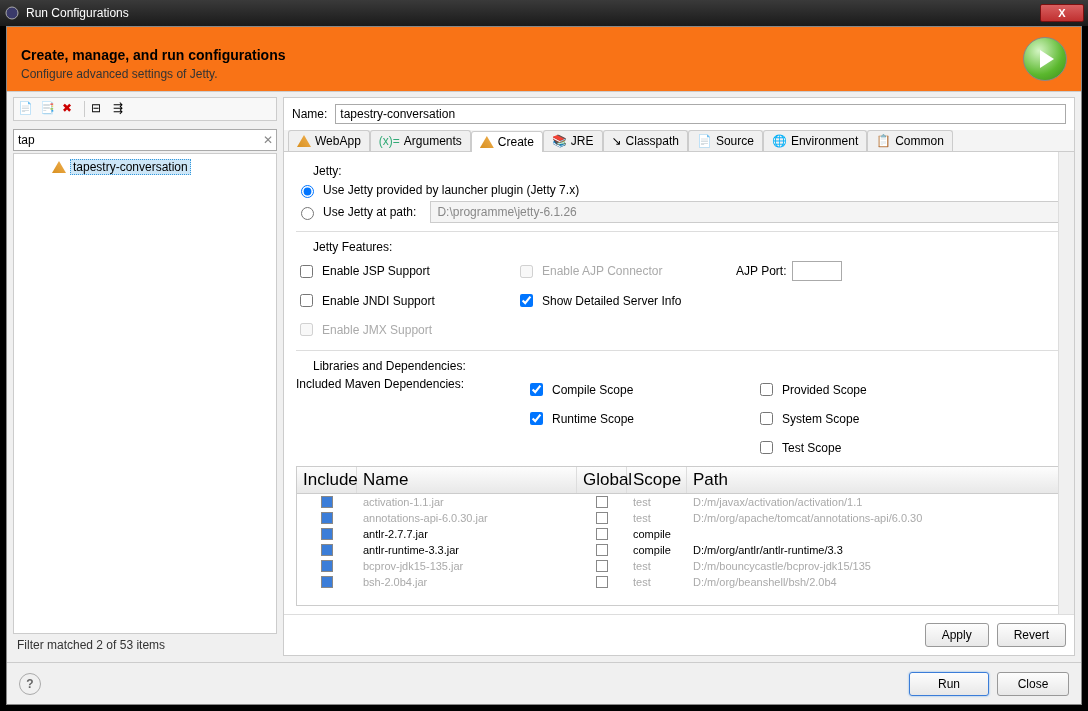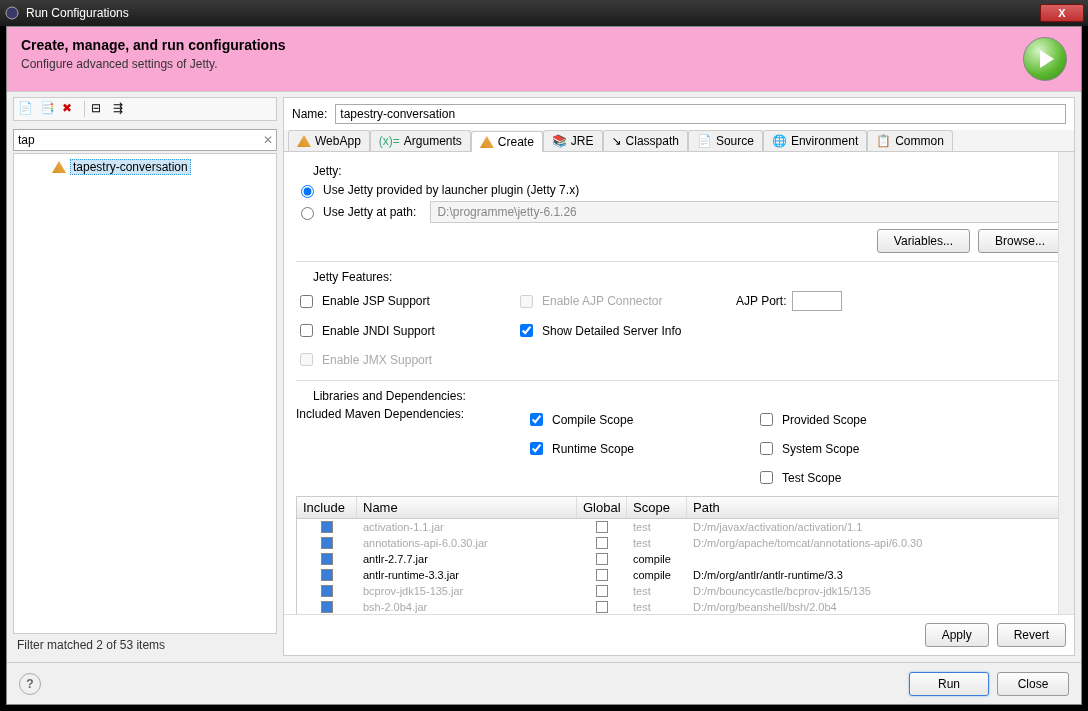--- a/index.html
+++ b/index.html
@@ -2,21 +2,21 @@
 <html><head>
 <meta charset="utf-8">
 <style>
 * { box-sizing: border-box; font-family: "Segoe UI", Tahoma, sans-serif; font-size: 12px; }
 body { margin: 0; background: #000; width: 1088px; height: 711px; overflow: hidden; }
 .titlebar { height: 26px; background: linear-gradient(#3a3a3a, #1a1a1a); display: flex; align-items: center; padding: 0 4px; color: #fff; }
 .titlebar .icon { width: 16px; height: 16px; margin-right: 6px; }
 .titlebar .spacer { flex: 1; }
 .close-x { width: 44px; height: 18px; background: linear-gradient(#d96060, #c03030); border: 1px solid #7a1010; border-radius: 2px; color: #fff; display: flex; align-items: center; justify-content: center; font-weight: bold; font-size: 11px; }
 .dialog { position: absolute; top: 26px; left: 6px; right: 6px; bottom: 6px; background: #f0f0f0; border: 1px solid #888; }
-.header { background: #f9a8d4; padding: 10px 14px; border-bottom: 1px solid #ccc; display: flex; align-items: flex-start; }
+.header { background: #f97316; padding: 10px 14px; border-bottom: 1px solid #ccc; display: flex; align-items: flex-end; }
 .header h1 { font-size: 14px; font-weight: bold; margin: 0 0 4px 0; }
 .header p { margin: 0; color: #333; }
 .run-icon { width: 44px; height: 44px; border-radius: 22px; background: radial-gradient(circle at 35% 30%, #d4f5c4, #5bb82e 60%, #3a8a1a); border: 1px solid #888; display: flex; align-items: center; justify-content: center; }
 .run-icon::after { content: ""; border-left: 14px solid #fff; border-top: 9px solid transparent; border-bottom: 9px solid transparent; margin-left: 4px; }
 .body { display: flex; position: absolute; top: 70px; left: 6px; right: 6px; bottom: 48px; }
 .sidebar { width: 264px; display: flex; flex-direction: column; margin-right: 6px; }
 .toolbar { height: 24px; background: #f8f8f8; border: 1px solid #ccc; display: flex; align-items: center; padding: 0 4px; gap: 6px; }
 .toolbar span { width: 16px; height: 16px; display: inline-block; }
 .filter { margin-top: 8px; }
 .filter input { width: 100%; height: 22px; padding: 2px 20px 2px 4px; border: 1px solid #aaa; }
@@ -38,21 +38,21 @@
 .btn-row { display: flex; justify-content: flex-end; gap: 8px; margin: 6px 0; }
 button { height: 24px; padding: 0 16px; background: linear-gradient(#fdfdfd, #e8e8e8); border: 1px solid #999; border-radius: 3px; }
 button.default { border: 1px solid #3b7dd8; box-shadow: 0 0 2px #6aa9e9; }
 hr { border: none; border-top: 1px solid #ddd; margin: 8px 0; }
 .features { display: grid; grid-template-columns: 220px 220px auto; gap: 4px 0; }
 .disabled { color: #aaa; }
 .scopes { display: grid; grid-template-columns: 220px 220px 220px; gap: 4px 10px; margin-top: 4px; }
 .table { border: 1px solid #ccc; margin-top: 6px; height: 140px; overflow: hidden; }
 .thead, .trow { display: grid; grid-template-columns: 60px 220px 50px 60px 1fr; }
 .thead { background: linear-gradient(#fdfdfd, #e8e8e8); border-bottom: 1px solid #ccc; }
-.thead div { padding: 3px 6px; border-right: 1px solid #ddd; font-size: 13px; }
+.thead div { padding: 3px 6px; border-right: 1px solid #ddd; font-size: 17px; }
 .trow div { padding: 2px 6px; font-size: 11px; display: flex; align-items: center; }
 .trow.dis { color: #aaa; }
 .chk { width: 12px; height: 12px; border: 1px solid #888; display: inline-block; }
 .chk.on { background: #3b7dd8; }
 .bottom-btns { display: flex; justify-content: flex-end; gap: 8px; padding: 8px; border-top: 1px solid #ddd; }
 .footer { position: absolute; bottom: 0; left: 0; right: 0; height: 42px; border-top: 1px solid #ccc; display: flex; align-items: center; padding: 0 12px; }
 .help-icon { width: 22px; height: 22px; border: 1px solid #aaa; border-radius: 11px; display: flex; align-items: center; justify-content: center; color: #666; font-weight: bold; }
 .footer .spacer { flex: 1; }
 .tri { display:inline-block; width:0; height:0; border-left:4px solid transparent; border-right:4px solid transparent; border-top:6px solid #555; }
 .jetty-ico { display:inline-block; width:14px; height:12px; background: linear-gradient(45deg,#d89020,#f0b050); clip-path: polygon(0 100%,50% 0,100% 100%); }
@@ -146,24 +146,20 @@
         <div class="section-label">Jetty:</div>
         <div class="radio-row">
             <input type="radio" checked="" style="">
             <span>Use Jetty provided by launcher plugin (Jetty 7.x)</span>
           </div>
         <div class="radio-row">
             <input type="radio" style="">
             <span>Use Jetty at path:</span>
             <input class="path-input" disabled="" value="D:\programme\jetty-6.1.26" style="">
           </div>
-        <div class="btn-row">
-          <button>Variables...</button>
-          <button>Browse...</button>
-        </div>
         <hr>
         <div class="section-label">Jetty Features:</div>
         <div class="features">
           <div class="check-row">
               <input type="checkbox" style="">
               <span>Enable JSP Support</span>
             </div>
           <div class="check-row disabled">
               <input type="checkbox" disabled="" style="">
               <span>Enable AJP Connector</span>

